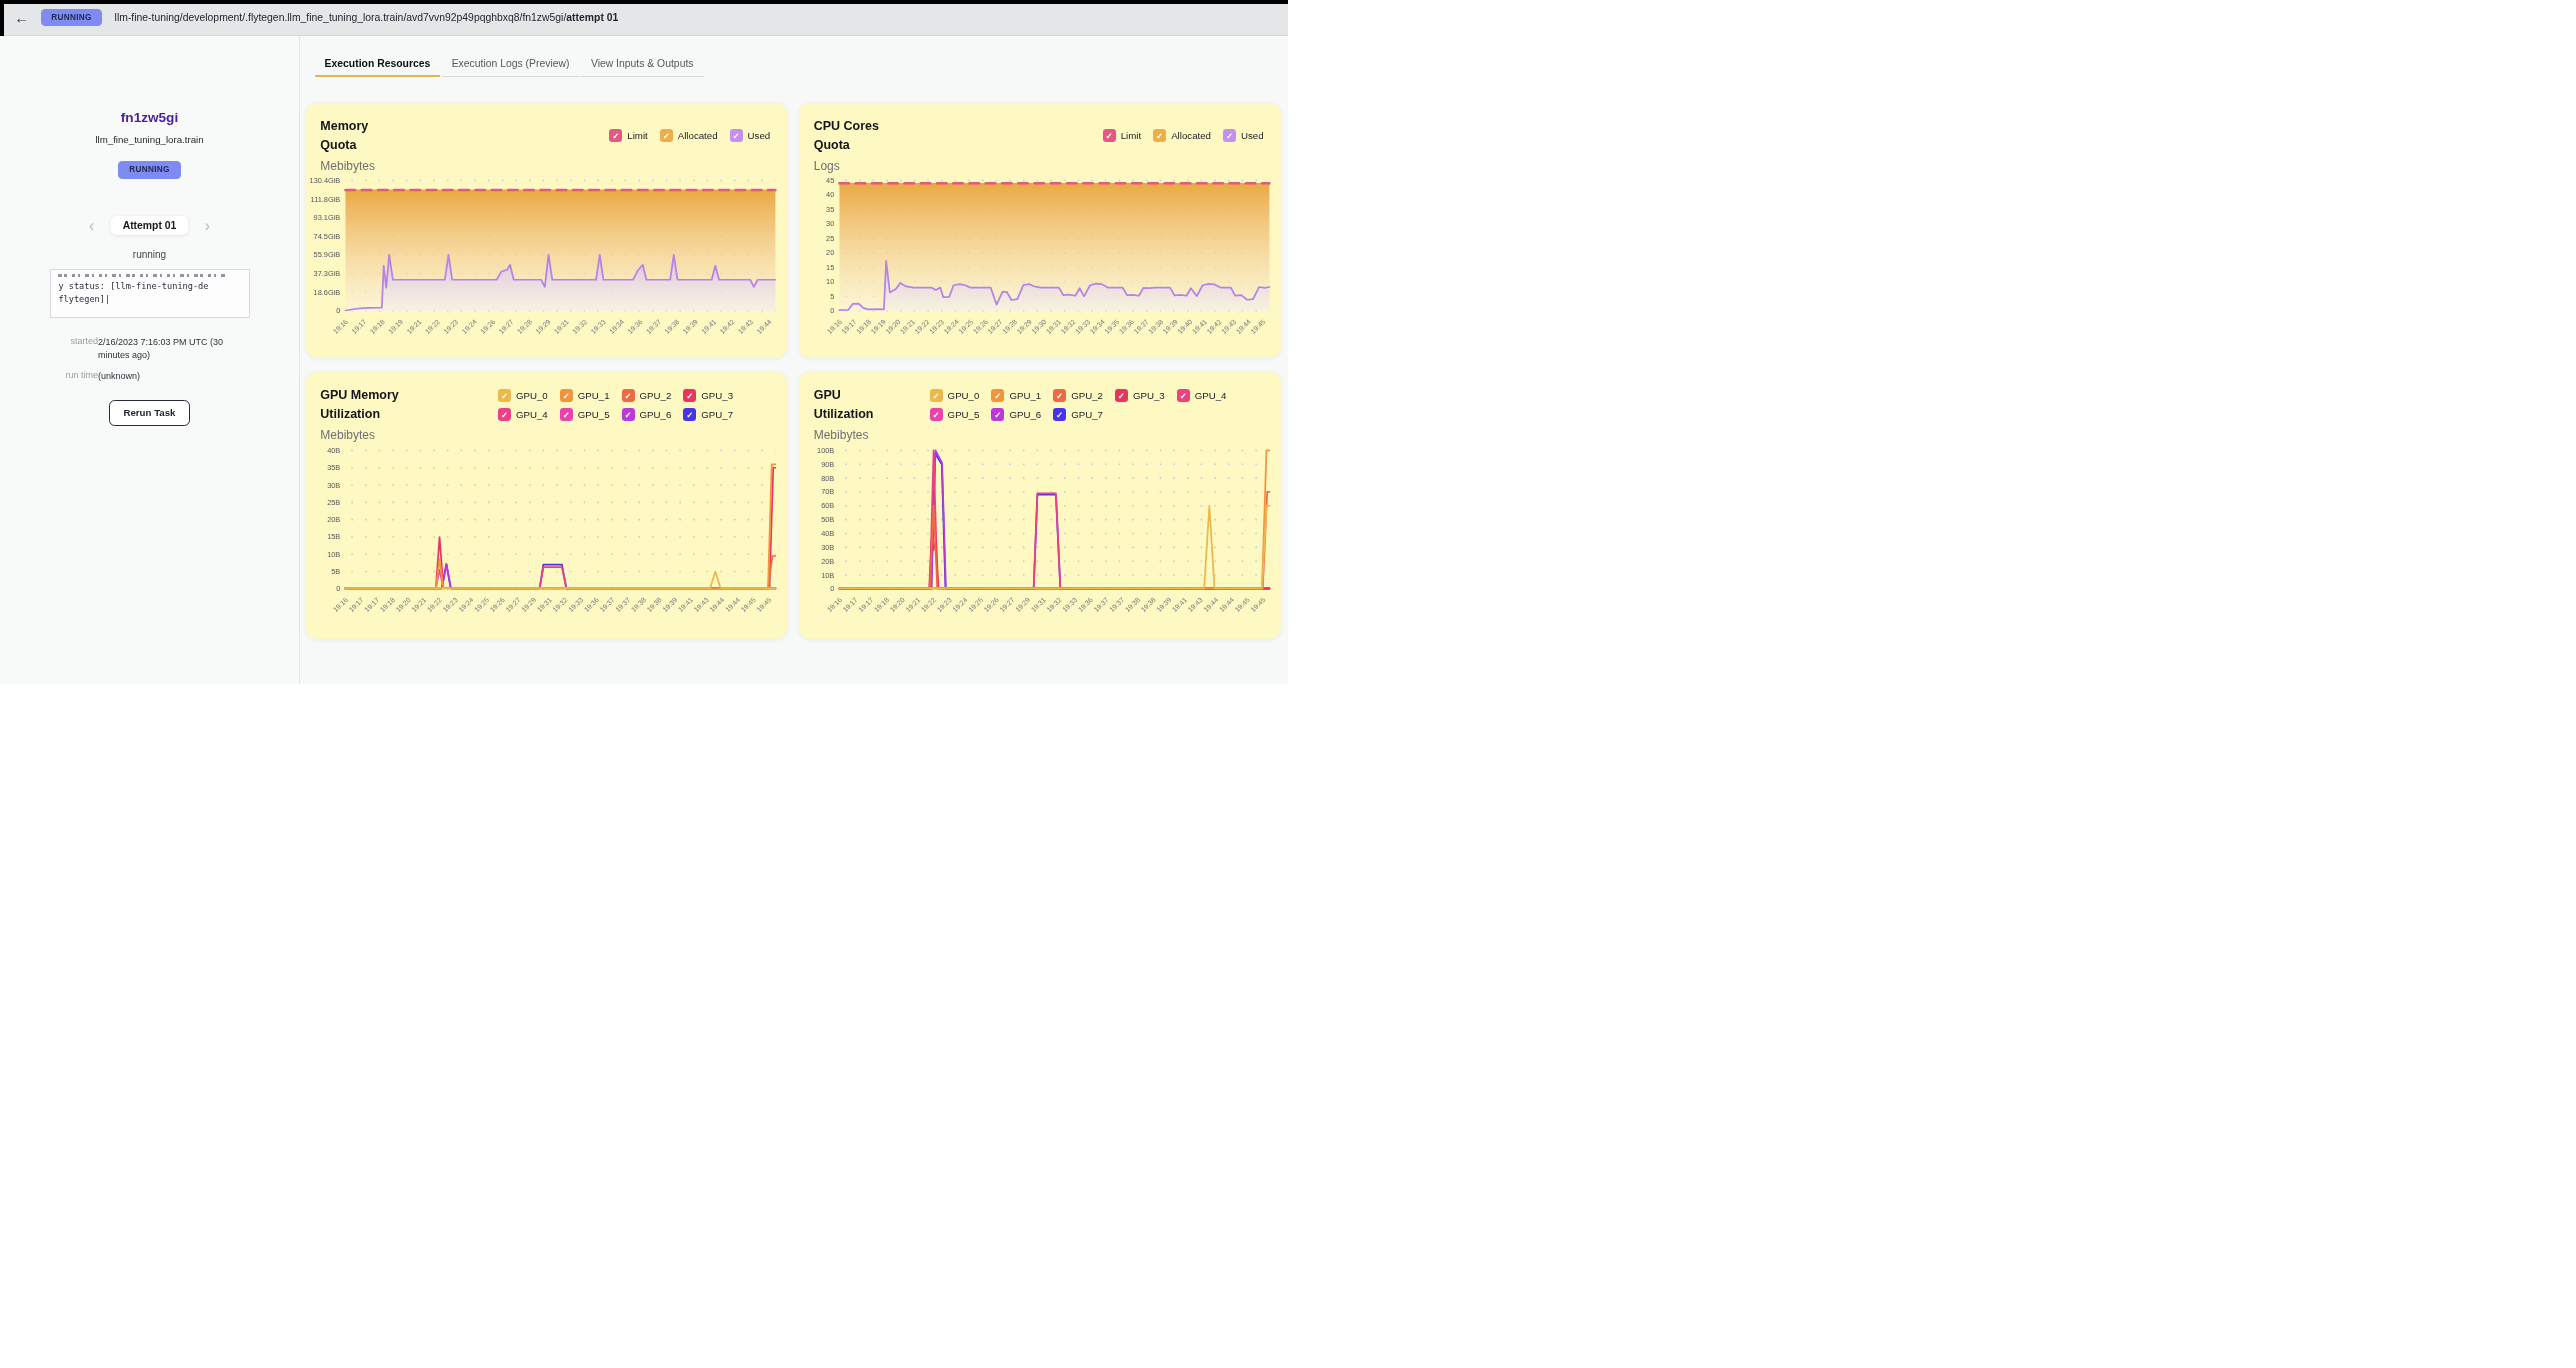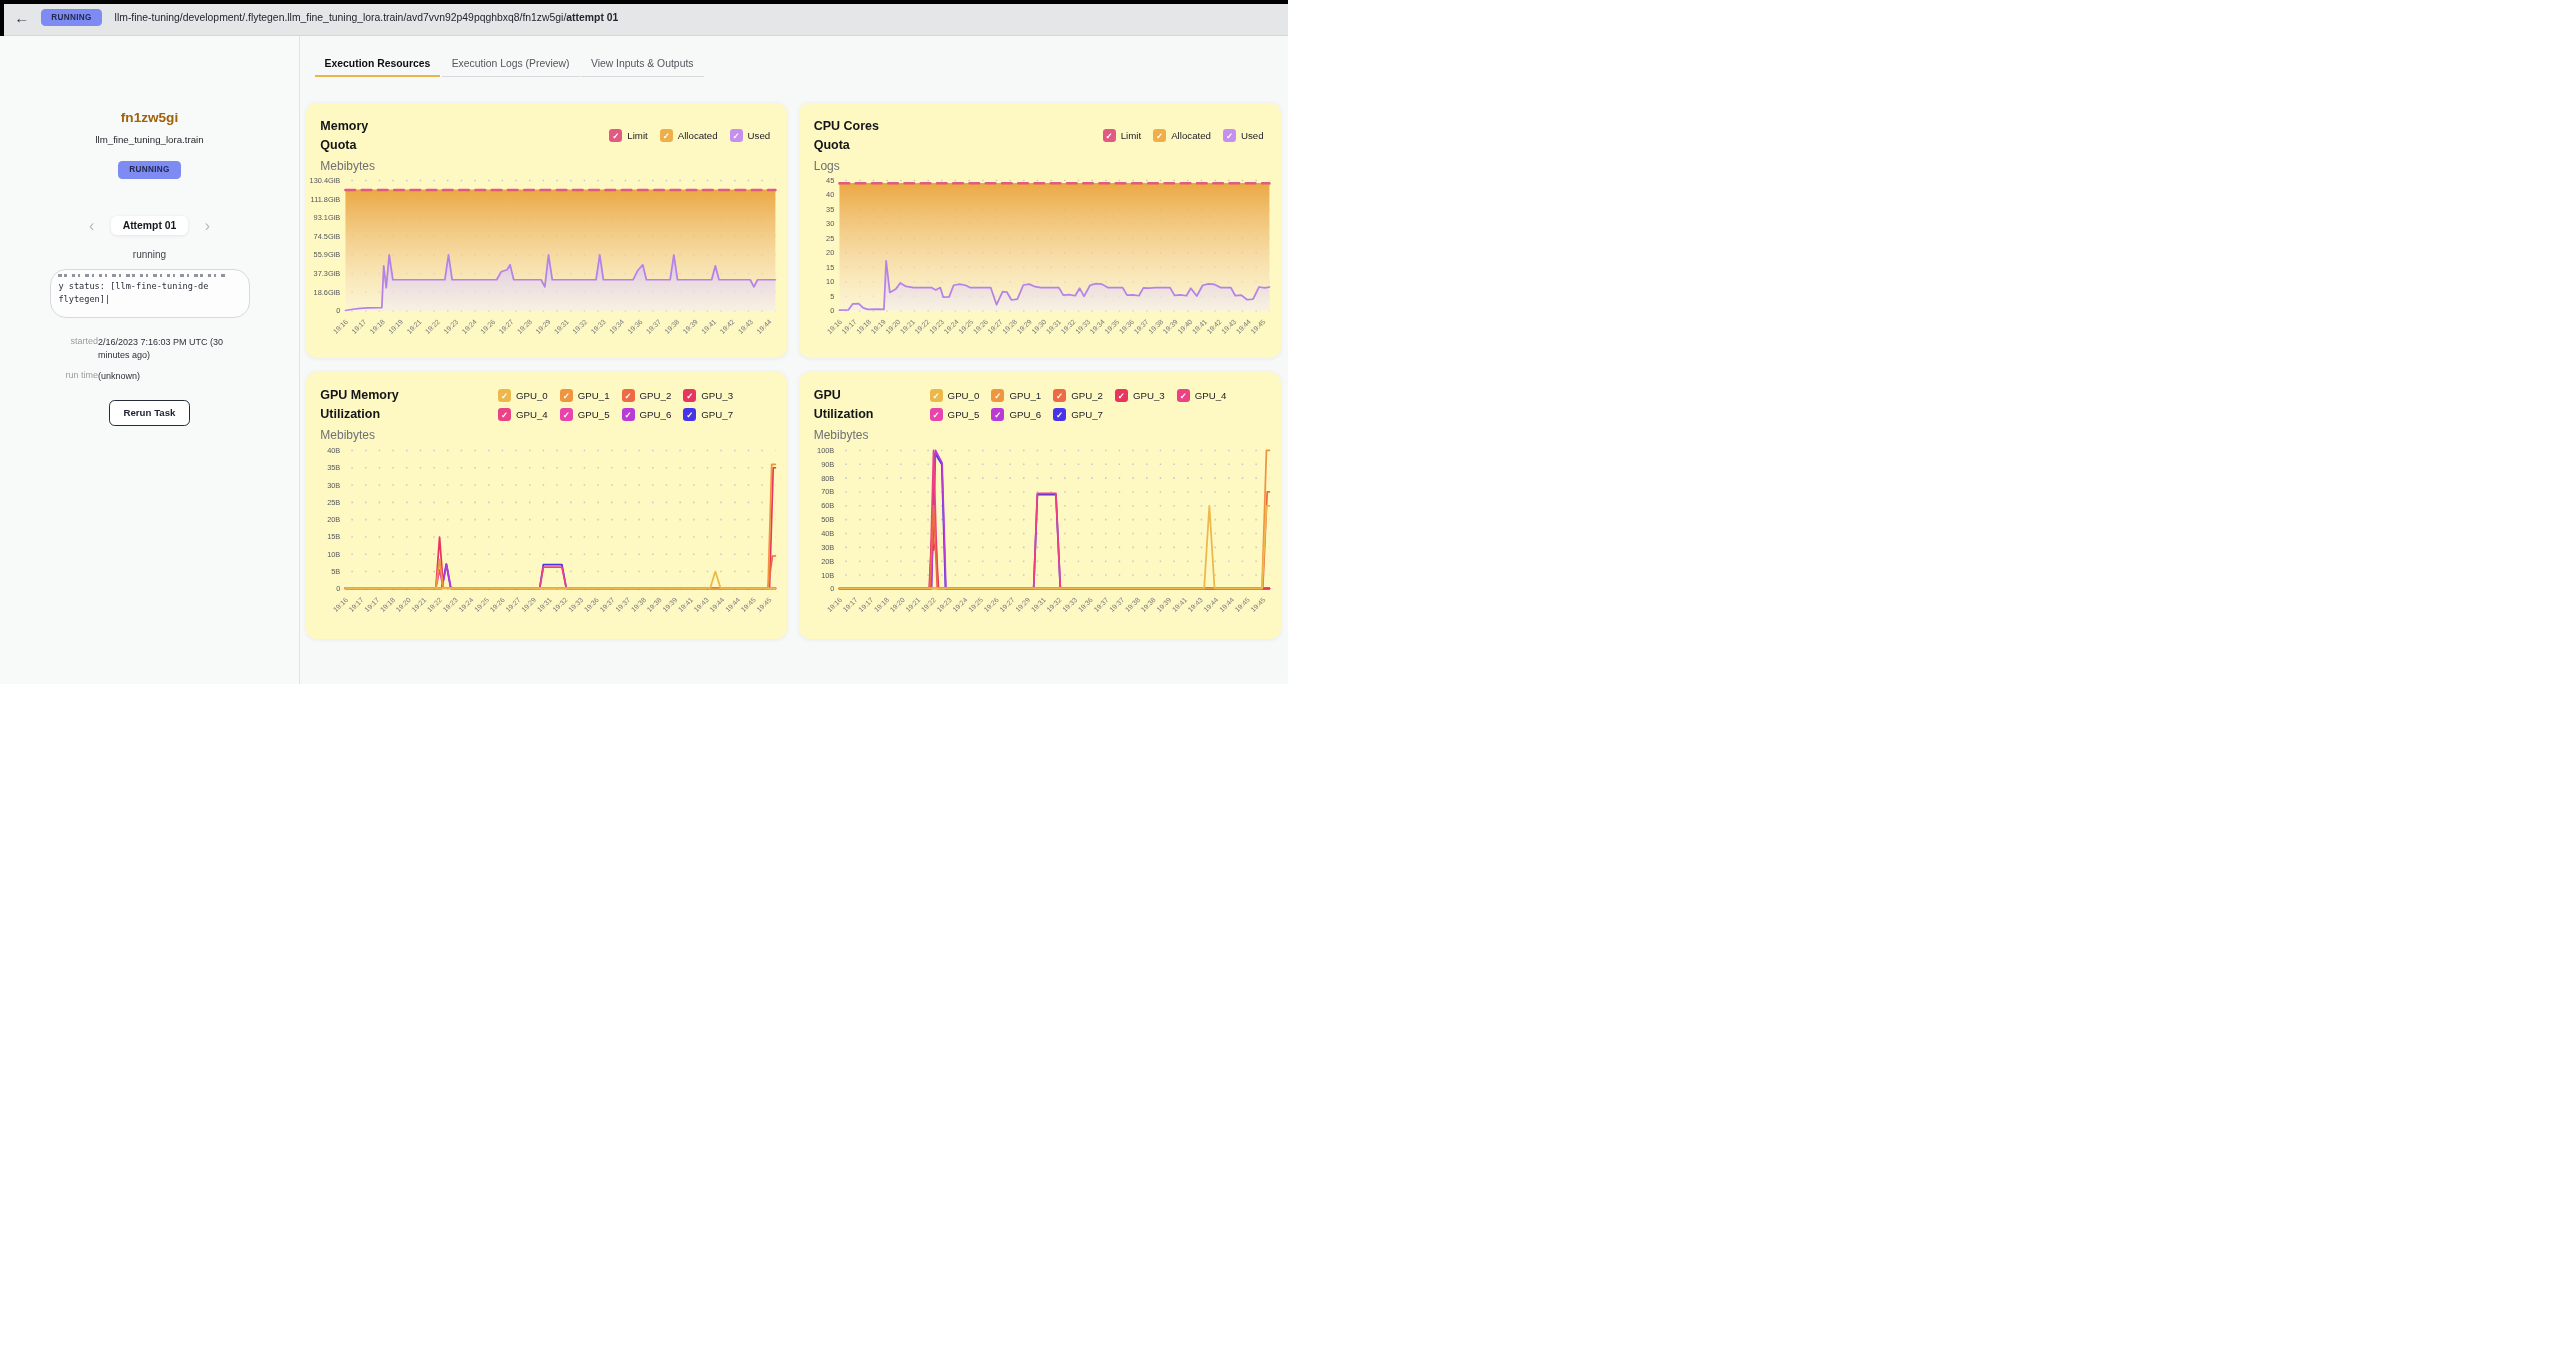--- a/index.html
+++ b/index.html
@@ -15,30 +15,30 @@
             border-bottom:0.7px solid #d5d6d9; display:flex; align-items:center; padding-left:14.3px; z-index:10; }
   .back-btn { font-size:15px; color:#2f333f; margin-right:12px; cursor:pointer; line-height:1; font-weight:bold; }
   .hdr-badge { background:#7e8bf2; color:#232a4e; font-size:8.2px; font-weight:bold;
                padding:3.6px 10px; border-radius:4.3px; margin-right:13px; letter-spacing:0.3px; }
   .breadcrumb { font-size:10.4px; color:#23262f; }
   .breadcrumb b { font-weight:bold; }
 
   
   .sidebar { position:absolute; top:36px; left:0; bottom:0; width:300px; background:#f8f9f9;
              border-right:0.7px solid #e2e3e5; text-align:center; }
-  .task-id { margin-top:74px; font-size:13.6px; font-weight:bold; color:#a16207; }
+  .task-id { margin-top:74px; font-size:13.6px; font-weight:bold; color:#4c1d95; }
   .task-name { margin-top:9.3px; font-size:9.7px; color:#26272c; }
   .side-badge { display:inline-block; margin-top:15.7px; background:#7e8bf2; color:#232a4e;
                 font-size:8.2px; font-weight:bold; padding:4.3px 11.4px; border-radius:4.3px; letter-spacing:0.3px; }
   .attempt-nav { margin-top:37px; display:flex; align-items:center; justify-content:center; gap:17px; }
   .chev { color:#b7b8be; font-size:15.7px; line-height:1; cursor:pointer; }
   .attempt-card { background:#fff; border-radius:5.7px; padding:4.3px 11.4px; font-size:10.4px; font-weight:bold;
                   color:#17181d; box-shadow:0 0.7px 3.6px rgba(20,20,40,.10); }
   .phase { margin-top:13.6px; font-size:10px; color:#43454e; }
-  .code-box { margin:9.3px auto 0; width:200px; background:#fdfdfd; border:0.7px solid #d8d9dc; border-radius:16px;
+  .code-box { margin:9.3px auto 0; width:200px; background:#fdfdfd; border:0.7px solid #d8d9dc; border-radius:0;
               padding:4.3px 7.9px 10px; text-align:left; font-family:"DejaVu Sans Mono", monospace;
               font-size:8.6px; color:#2b2e3a; line-height:1.55; overflow:hidden; }
   .clip-line { height:2.9px; width:92%; opacity:.55; margin-bottom:2.9px;
                background:repeating-linear-gradient(90deg,#3a3f52 0 3.6px,transparent 3.6px 6.4px,#3a3f52 6.4px 8.6px,transparent 8.6px 13.6px); }
   .meta { margin-top:18px; text-align:left; padding-left:44px; }
   .meta-row { display:flex; margin-bottom:7.9px; }
   .meta-label { width:54px; flex:none; font-size:9px; color:#9b9ca2;text-align:right; }
   .meta-value { width:136px; font-size:9px; color:#2e3038; line-height:1.45; }
   .rerun-btn { display:inline-block; margin-top:9.3px; background:#fff; border:1.1px solid #262b3a; border-radius:5.7px;
                padding:6.4px 13.6px; font-size:9.7px; font-weight:bold; color:#1d2130; cursor:pointer; }

